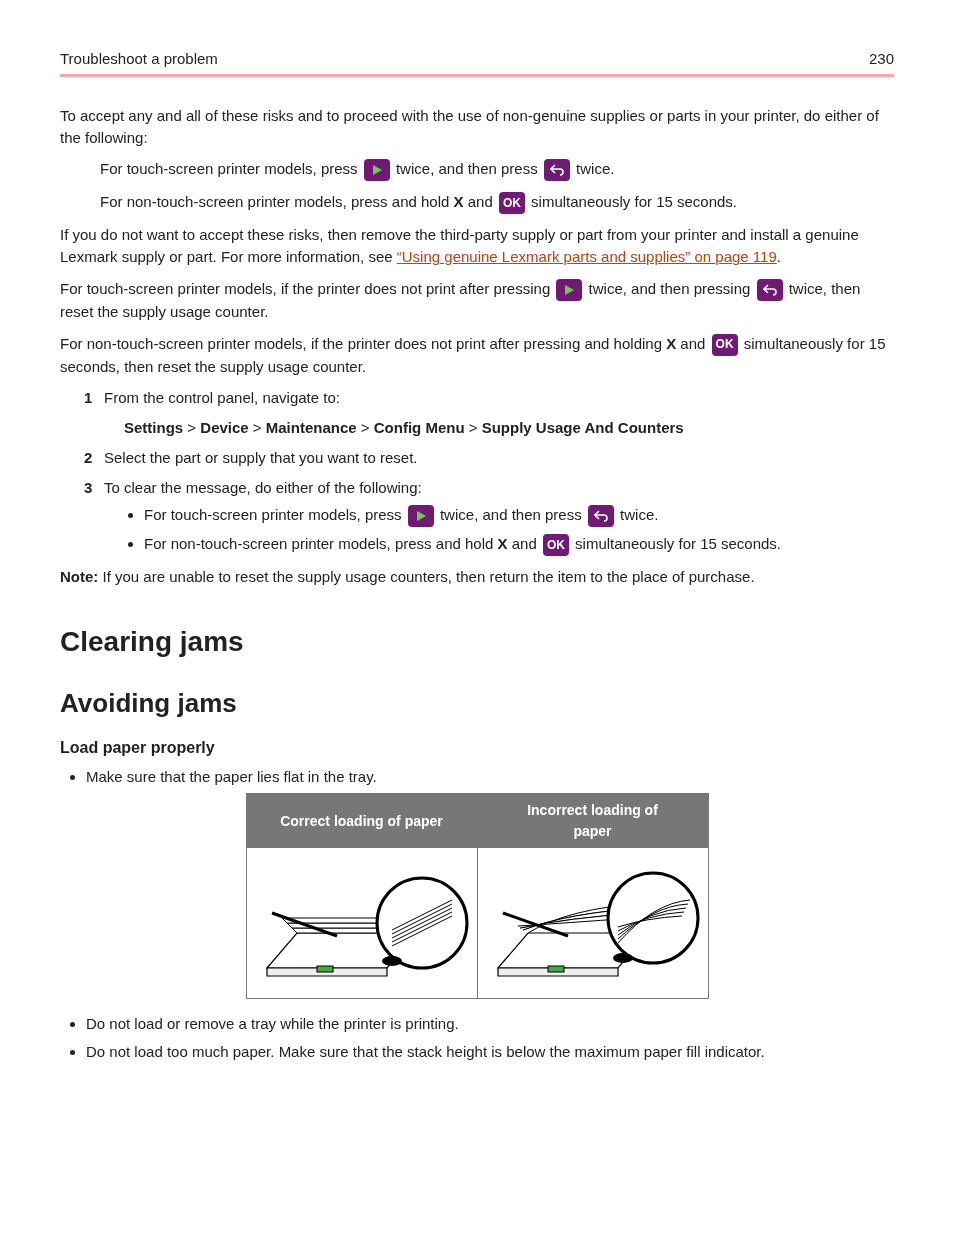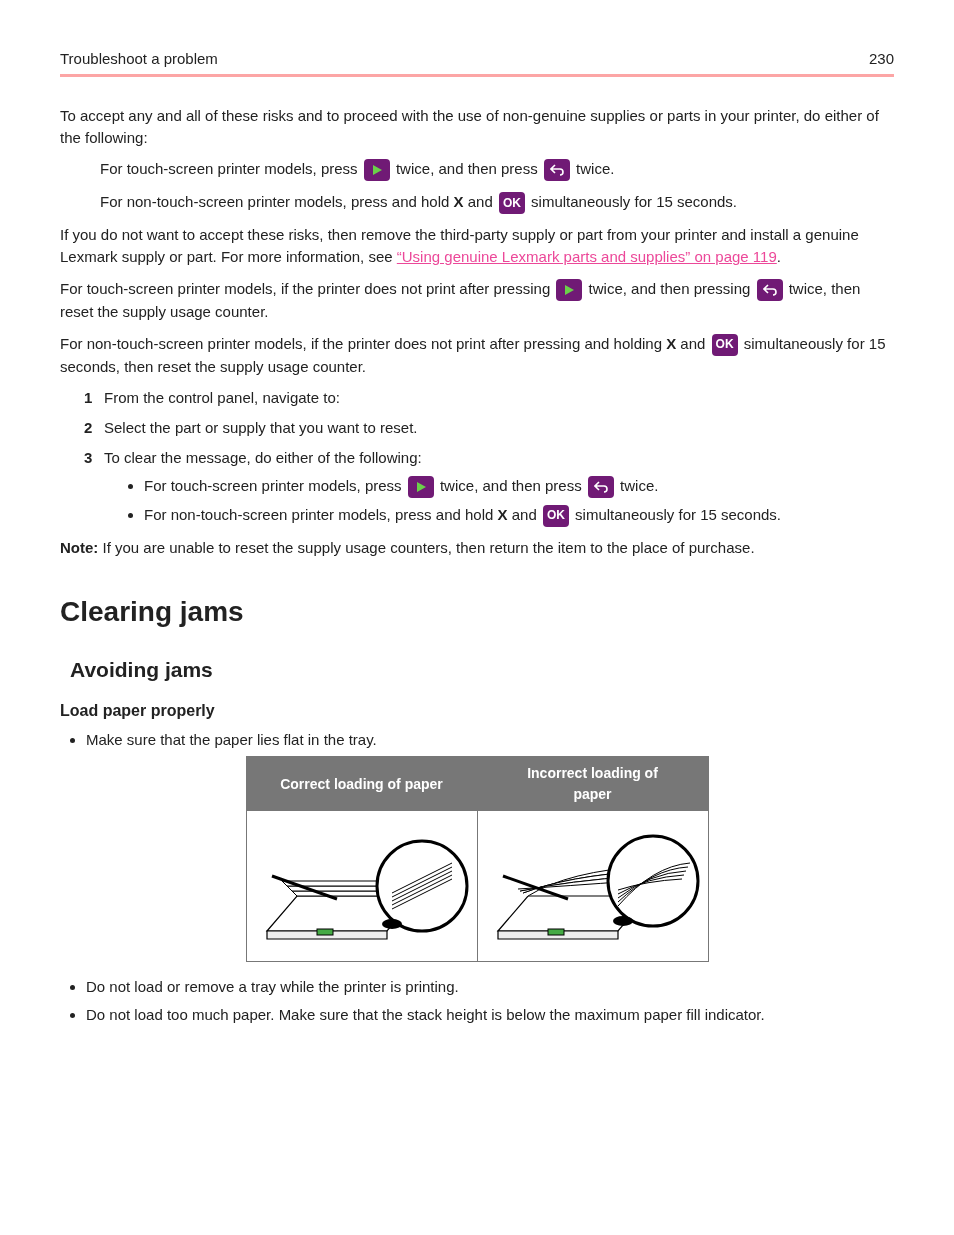--- a/index.html
+++ b/index.html
@@ -30,21 +30,21 @@
     color: #fff;
     border-radius: 4px;
     width: 26px;
     height: 22px;
     vertical-align: middle;
     font-size: 12px;
     font-weight: bold;
     margin: 0 2px;
   }
   .btn svg { display: block; }
-  a.doclink { color: #ec4899; text-decoration: underline; }
+  a.doclink { color: #c2410c; text-decoration: underline; }
   ol.proc {
     list-style: none;
     padding-left: 0;
     margin: 10px 0 10px 24px;
   }
   ol.proc > li {
     counter-increment: step;
     position: relative;
     padding-left: 20px;
     margin: 8px 0;
@@ -56,21 +56,21 @@
     font-weight: bold;
   }
   ul.bullets {
     list-style: disc;
     padding-left: 40px;
     margin: 6px 0;
   }
   ul.bullets > li { margin: 6px 0; }
   .nav-path { margin: 8px 0 8px 20px; }
   h1.sec { font-size: 28px; font-weight: bold; margin: 34px 0 10px 0; }
-  h2.sec { font-size: 21px; font-weight: bold; margin: 22px 0 6px 10px; }
+  h2.sec { font-size: 26px; font-weight: bold; margin: 22px 0 6px 0; }
   h3.sec { font-size: 16px; font-weight: bold; margin: 14px 0 4px 0; }
   table.paper {
     border-collapse: collapse;
     margin: 6px auto 14px auto;
   }
   table.paper th {
     background: #777;
     color: #fff;
     font-weight: bold;
     padding: 6px 30px;
@@ -147,20 +147,23 @@
   <span>For non-touch-screen printer models, if the printer does not print after pressing and holding </span>
   <b>X</b>
   <span> and </span>
   <span class="btn">OK</span>
   <span> simultaneously for 15 seconds, then reset the supply usage counter.</span>
 </p>
 
 <ol class="proc">
   <li>
     <span>From the control panel, navigate to:</span>
+    <div class="nav-path">
+      <b>Settings</b><span> &gt; </span><b>Device</b><span> &gt; </span><b>Maintenance</b><span> &gt; </span><b>Config Menu</b><span> &gt; </span><b>Supply Usage And Counters</b>
+    </div>
   </li>
   <li>Select the part or supply that you want to reset.</li>
   <li>
     <span>To clear the message, do either of the following:</span>
     <ul class="bullets">
       <li>
         <span>For touch-screen printer models, press </span>
         <span class="btn">
             <svg width="12" height="12" viewBox="0 0 12 12">
               <polygon points="2,1 11,6 2,11" fill="#6bd04a"></polygon>

